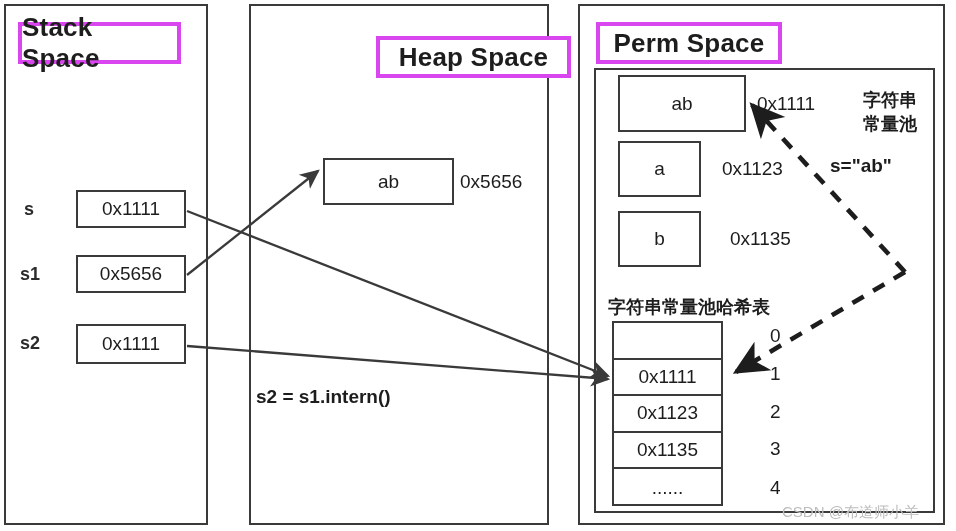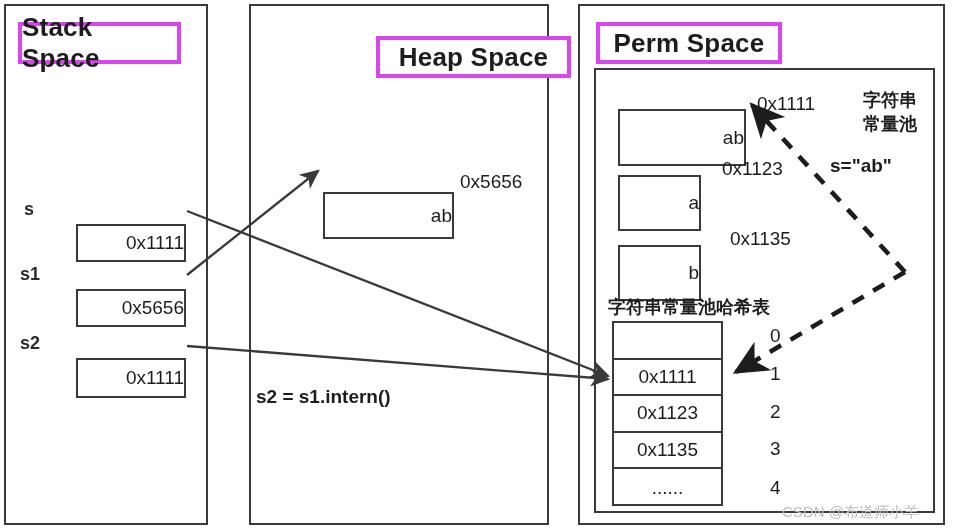--- a/index.html
+++ b/index.html
@@ -42,24 +42,23 @@
     color: #1d1d1d;
     letter-spacing: 0.2px;
   }
   .cell {
     position: absolute;
     border: 2px solid #3a3a3a;
     background: #ffffff;
     box-sizing: border-box;
     display: flex;
     align-items: center;
-    justify-content: flex-end;
-    font-size: 19px;
-    color: #1d1d1d;
-    margin-top: 34px;
+    justify-content: center;
+    font-size: 19px;
+    color: #1d1d1d;
   }
   .var-label {
     position: absolute;
     font-size: 18px;
     font-weight: bold;
     color: #2b2b2b;
     display: flex;
     align-items: center;
   }
   .addr-label {

